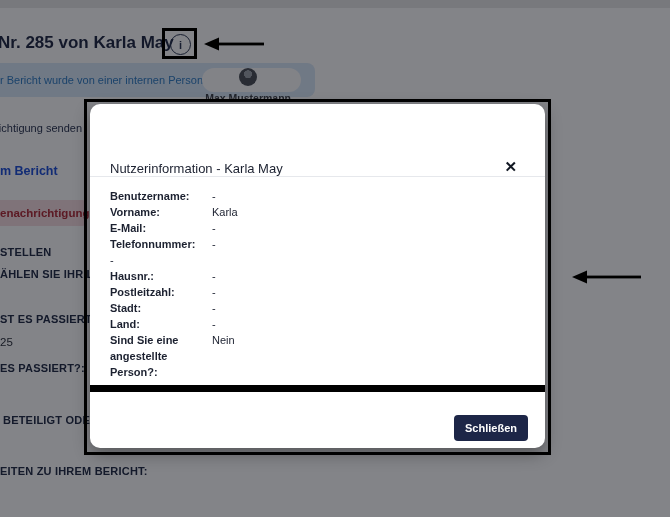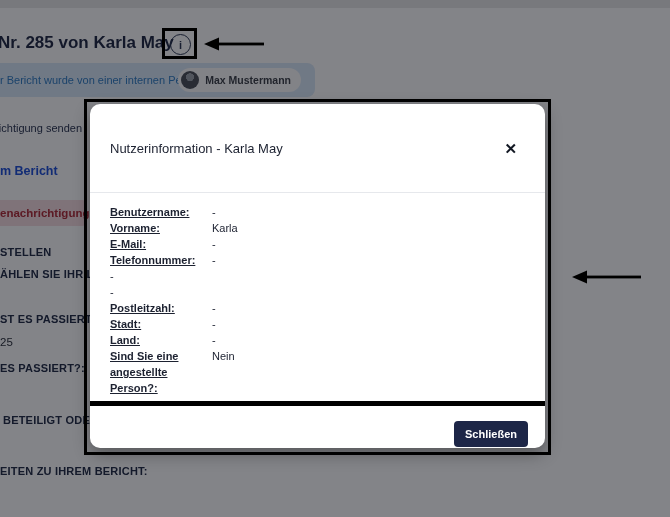--- a/index.html
+++ b/index.html
@@ -26,21 +26,21 @@
     position:absolute;left:-20px;top:63px;width:335px;height:34px;
     background:#d9e8f8;border-radius:8px;
   }
   .banner-text{
     position:absolute;left:20px;top:0;line-height:34px;
     font-size:11px;color:#2e7cc4;white-space:nowrap;
   }
   .chip{
     position:absolute;right:14px;top:5px;height:24px;
     background:#fcfcfd;border-radius:12px;
-    display:flex;align-items:center;gap:6px;padding:0 10px 0 3px;
+    display:flex;align-items:center;gap:6px;padding:0 10px 0 3px;flex-direction:column;
   }
   .avatar{
     width:18px;height:18px;border-radius:50%;
     background:radial-gradient(circle at 50% 35%, #9aa0a8 0 27%, #4a4f57 28%);
     flex:none;
   }
   .chip-name{font-size:10.5px;font-weight:600;color:#3b3f46;white-space:nowrap;}
   .send-btn{
     position:absolute;left:-62px;top:112px;width:150px;height:32px;
     background:#ffffff;border-radius:6px;
@@ -88,38 +88,38 @@
     border:3px solid #000;box-sizing:border-box;z-index:20;
   }
   
   .modal{
     position:absolute;left:90px;top:104px;width:455px;height:344px;
     background:#ffffff;border-radius:10px;z-index:21;
     box-shadow:0 6px 16px rgba(0,0,0,0.35);
     display:flex;flex-direction:column;box-sizing:border-box;
   }
   .m-header{
-    height:89px;flex:none;display:flex;align-items:center;
+    height:73px;flex:none;display:flex;align-items:flex-end;
     padding:0 20px;border-bottom:1px solid #e6e8ec;box-sizing:border-box;
   }
   .m-title{font-size:13px;color:#1c2130;}
   .m-close{
     margin-left:auto;font-size:15px;font-weight:700;color:#111722;
     cursor:pointer;line-height:1;padding:2px 8px;
   }
   .m-body{
     height:208px;flex:none;box-sizing:border-box;
     padding:11px 20px 0 20px;overflow:hidden;
   }
   .m-row{display:flex;font-size:11px;line-height:16px;color:#1c2130;}
-  .m-label{width:102px;flex:none;font-weight:700;text-decoration:underline;}
+  .m-label{width:102px;flex:none;font-weight:700;}
   .m-value{flex:1;}
   .m-footer{
-    flex:1;border-top:5px solid #000000;
-    display:flex;justify-content:flex-end;align-items:flex-start;
+    flex:1;border-top:7px solid #000000;
+    display:flex;justify-content:flex-end;align-items:center;
     padding:15px 17px 0 0;box-sizing:border-box;
   }
   .close-btn{
     background:#1d2647;color:#ffffff;border:none;border-radius:4px;
     height:26px;padding:0 11px;font-size:11px;font-weight:700;
     font-family:"Liberation Sans", sans-serif;cursor:pointer;
   }
 </style>
 </head>
 <body>
@@ -187,20 +187,21 @@
       <div class="m-row">
         <div class="m-label">Telefonnummer:</div>
         <div class="m-value">-</div>
       </div>
 
       <div class="m-row">
         <div class="m-value">-</div>
       </div>
 
       <div class="m-row">
+        <div class="m-label">Hausnr.:</div>
         <div class="m-value">-</div>
       </div>
 
       <div class="m-row">
         <div class="m-label">Postleitzahl:</div>
         <div class="m-value">-</div>
       </div>
 
       <div class="m-row">
         <div class="m-label">Stadt:</div>

